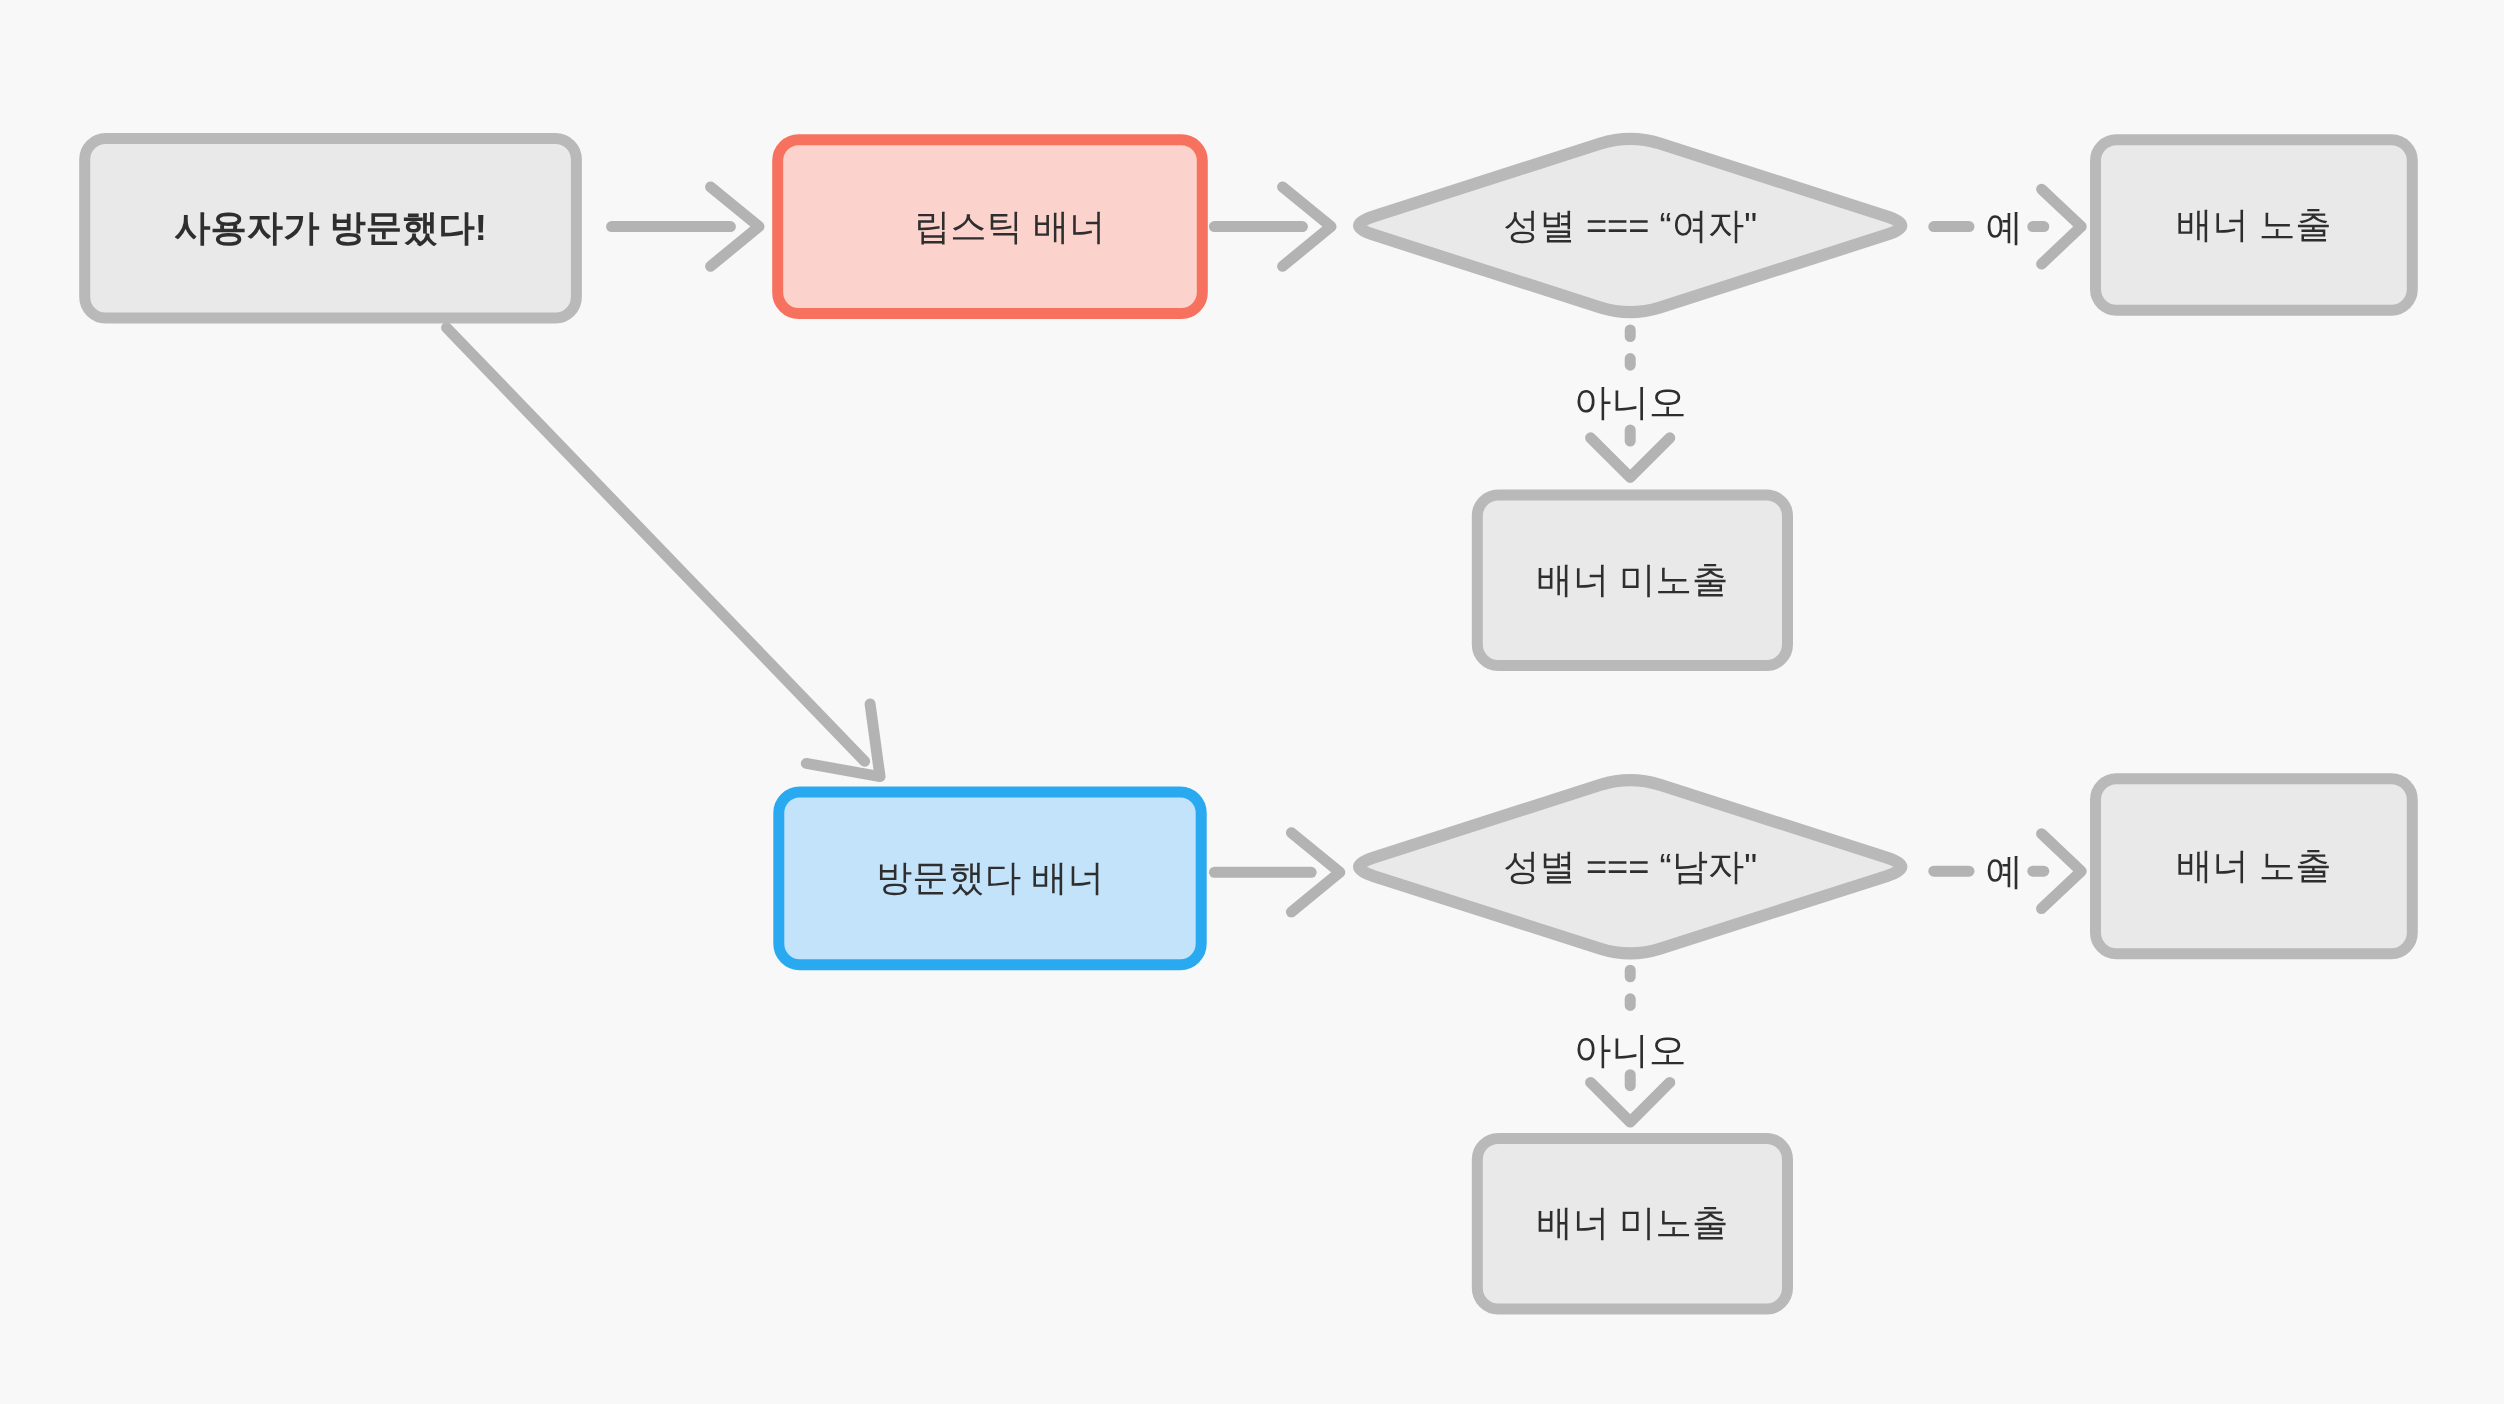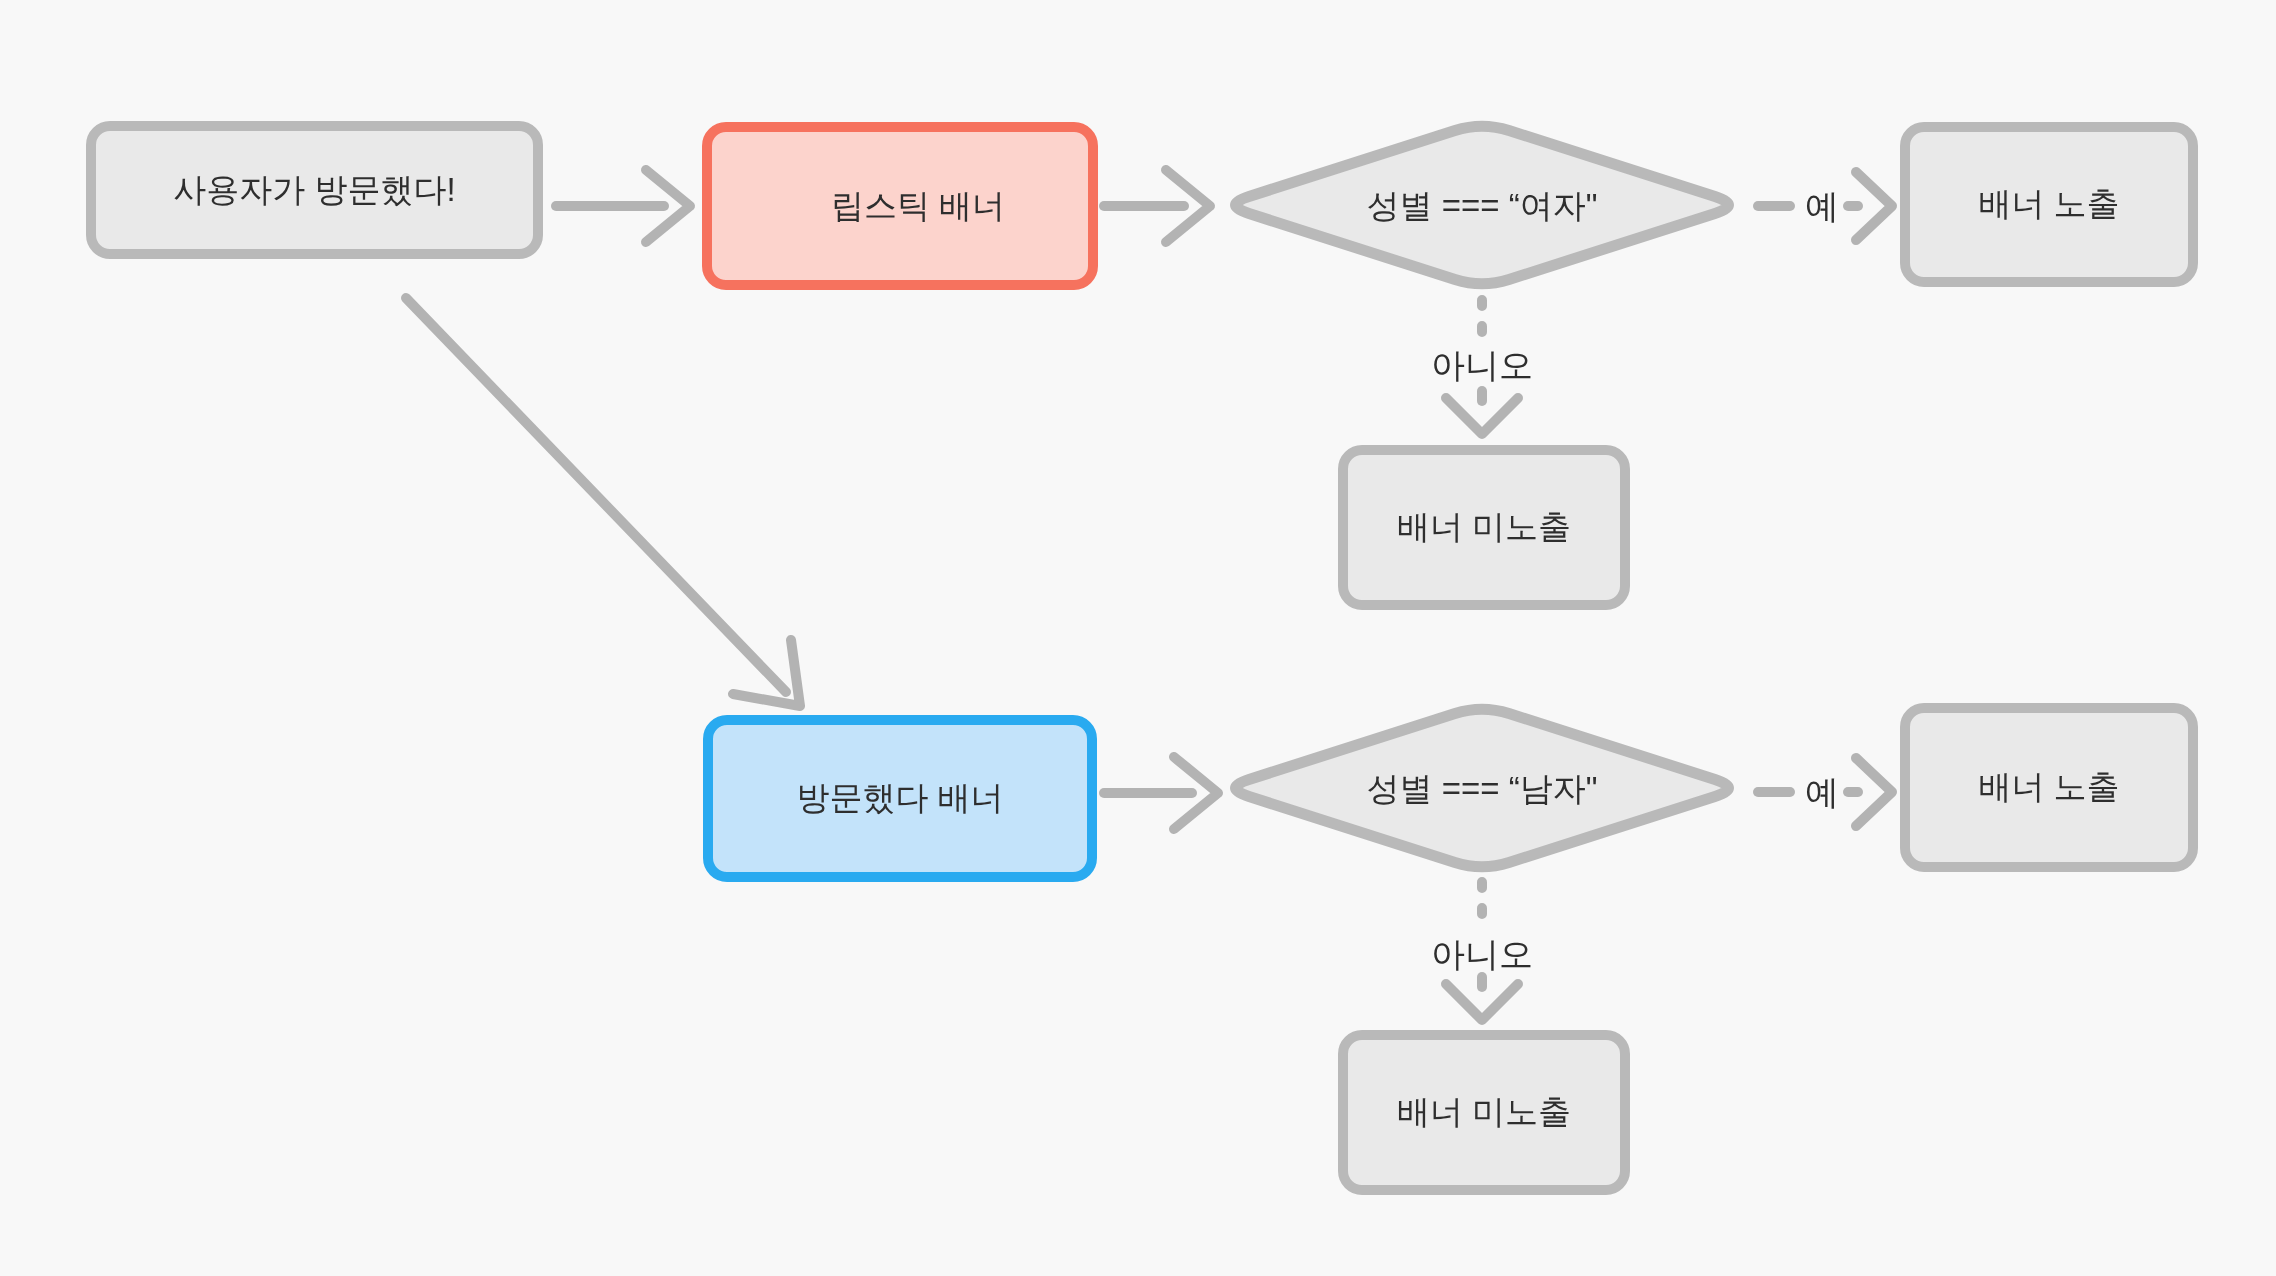--- a/index.html
+++ b/index.html
@@ -34,21 +34,21 @@
   .node.blue { background: var(--shaving-fill, #c3e3fa);  border-color: var(--shaving-border, #29aaf0); }
   .dlabel, .elabel {
     position: absolute;
     transform: translate(-50%, -50%);
     white-space: nowrap;
     font-size: 33px;
   }
   .elabel { font-size: 34px; }
 
   
-  #n-start    { left: 86px;   top: 121px;  width: 457px; height: 138px; }
+  #n-start    { left: 72px;   top: 121px;  width: 457px; height: 173px; font-weight: bold; }
   #n-lipstick { left: 702px;  top: 122px;  width: 396px; height: 168px; }
   #n-show1    { left: 1900px; top: 122px;  width: 298px; height: 165px; }
   #n-hide1    { left: 1338px; top: 445px;  width: 292px; height: 165px; }
   #n-shaving  { left: 703px;  top: 715px;  width: 394px; height: 167px; }
   #n-show2    { left: 1900px; top: 703px;  width: 298px; height: 169px; }
   #n-hide2    { left: 1338px; top: 1030px; width: 292px; height: 165px; }
 
   #l-decision1 { left: 1482px; top: 206px; }
   #l-decision2 { left: 1482px; top: 789px; }
   #l-yes1 { left: 1822px; top: 207px; }

